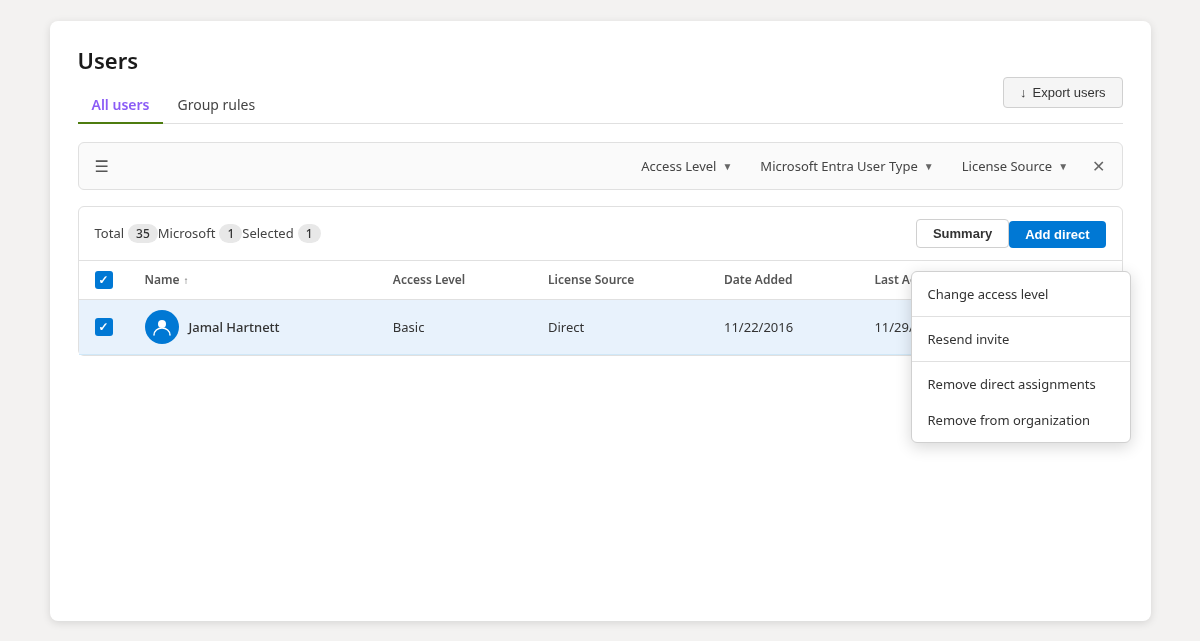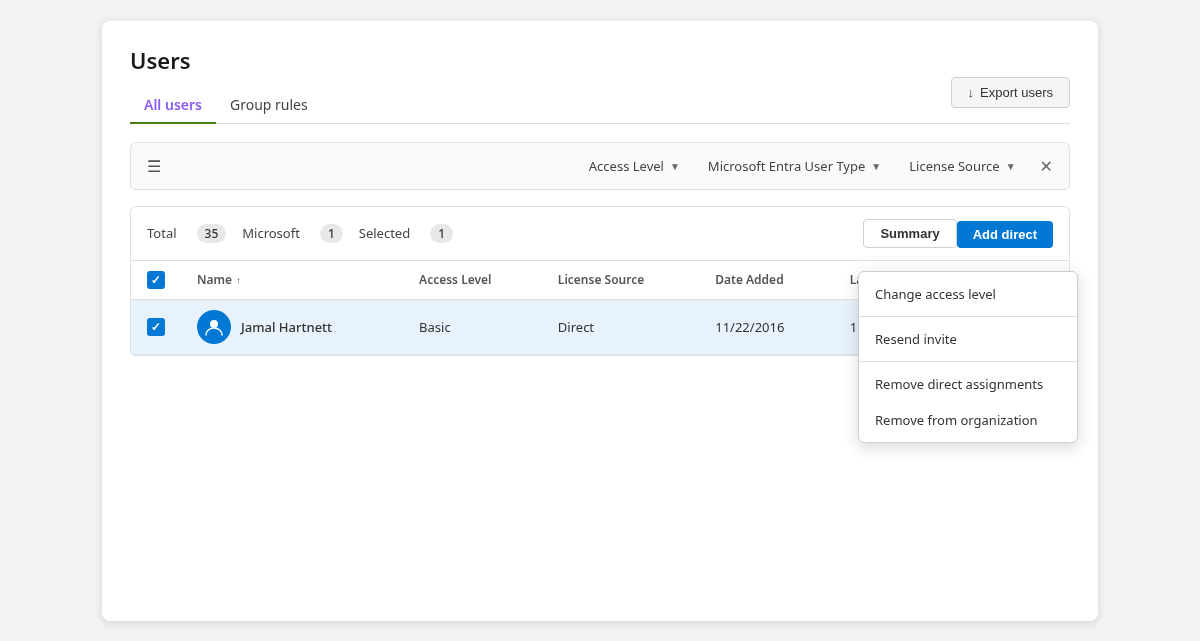--- a/index.html
+++ b/index.html
@@ -9,21 +9,21 @@
       display: flex;
       justify-content: center;
       align-items: center;
       min-height: 100vh;
       padding: 20px;
     }
     .card {
       background: #fff;
       border-radius: 8px;
       box-shadow: 0 2px 8px rgba(0,0,0,0.12);
-      width: 996px;
+      width: 1101px;
       min-height: 600px;
       padding: 24px 28px;
       position: relative;
     }
     .page-title {
       font-size: 22px;
       font-weight: 600;
       color: #1a1a1a;
       margin-bottom: 12px;
     }
@@ -104,21 +104,20 @@
     .table-toolbar {
       display: flex;
       align-items: center;
       padding: 12px 16px;
       gap: 16px;
       border-bottom: 1px solid #e0e0e0;
     }
     .stat-group {
       display: flex;
       align-items: center;
-      gap: 16px;
       font-size: 13px;
       color: #444;
     }
     .stat-badge {
       background: #e8e8e8;
       border-radius: 10px;
       padding: 1px 8px;
       font-size: 12px;
       color: #333;
       font-weight: 500;

